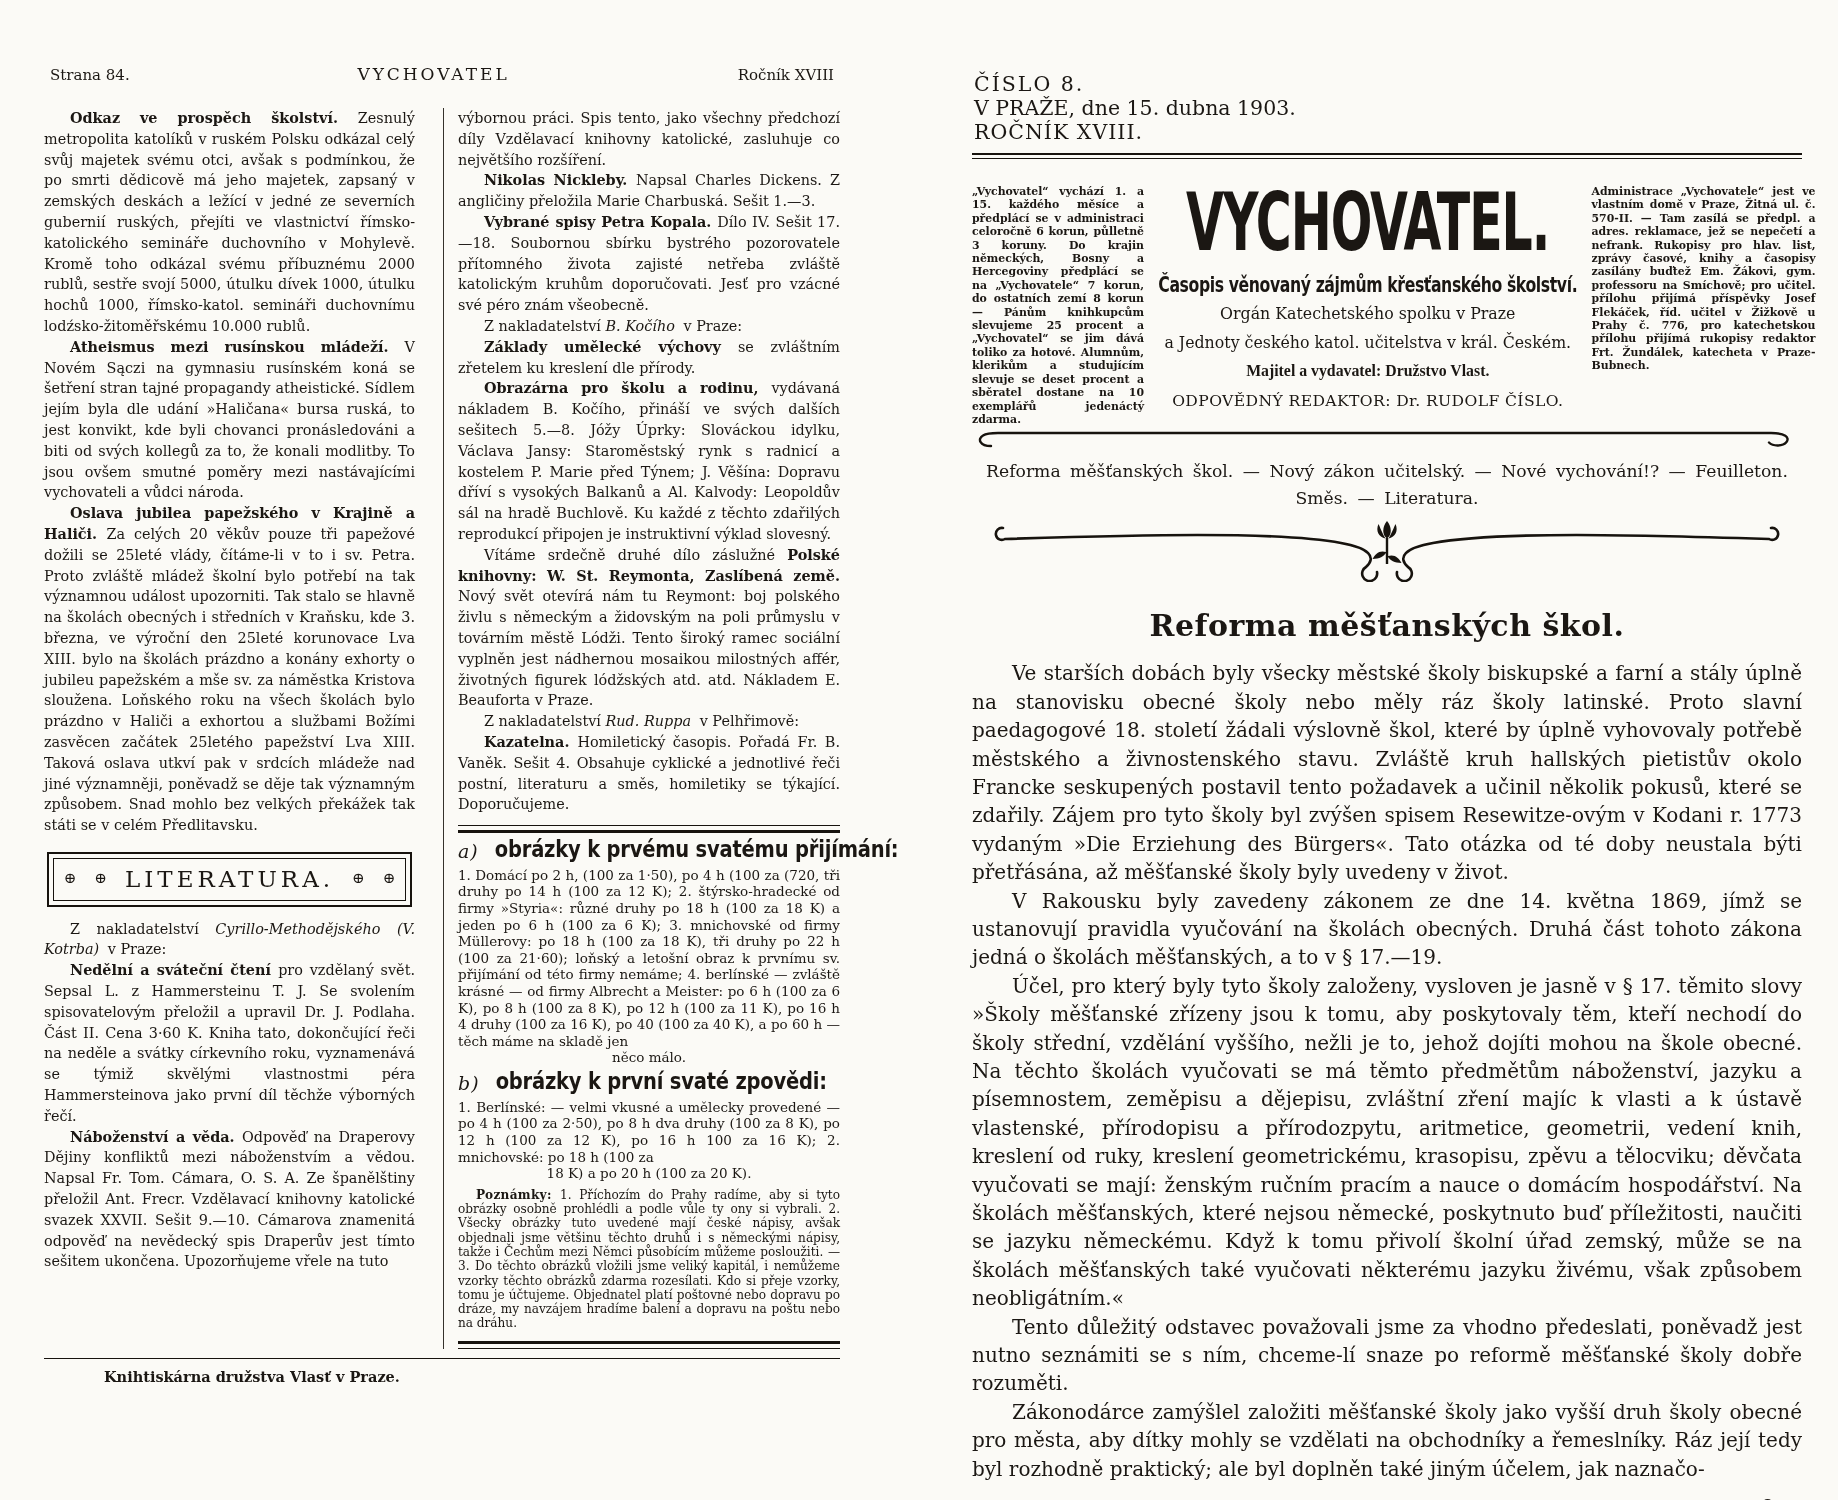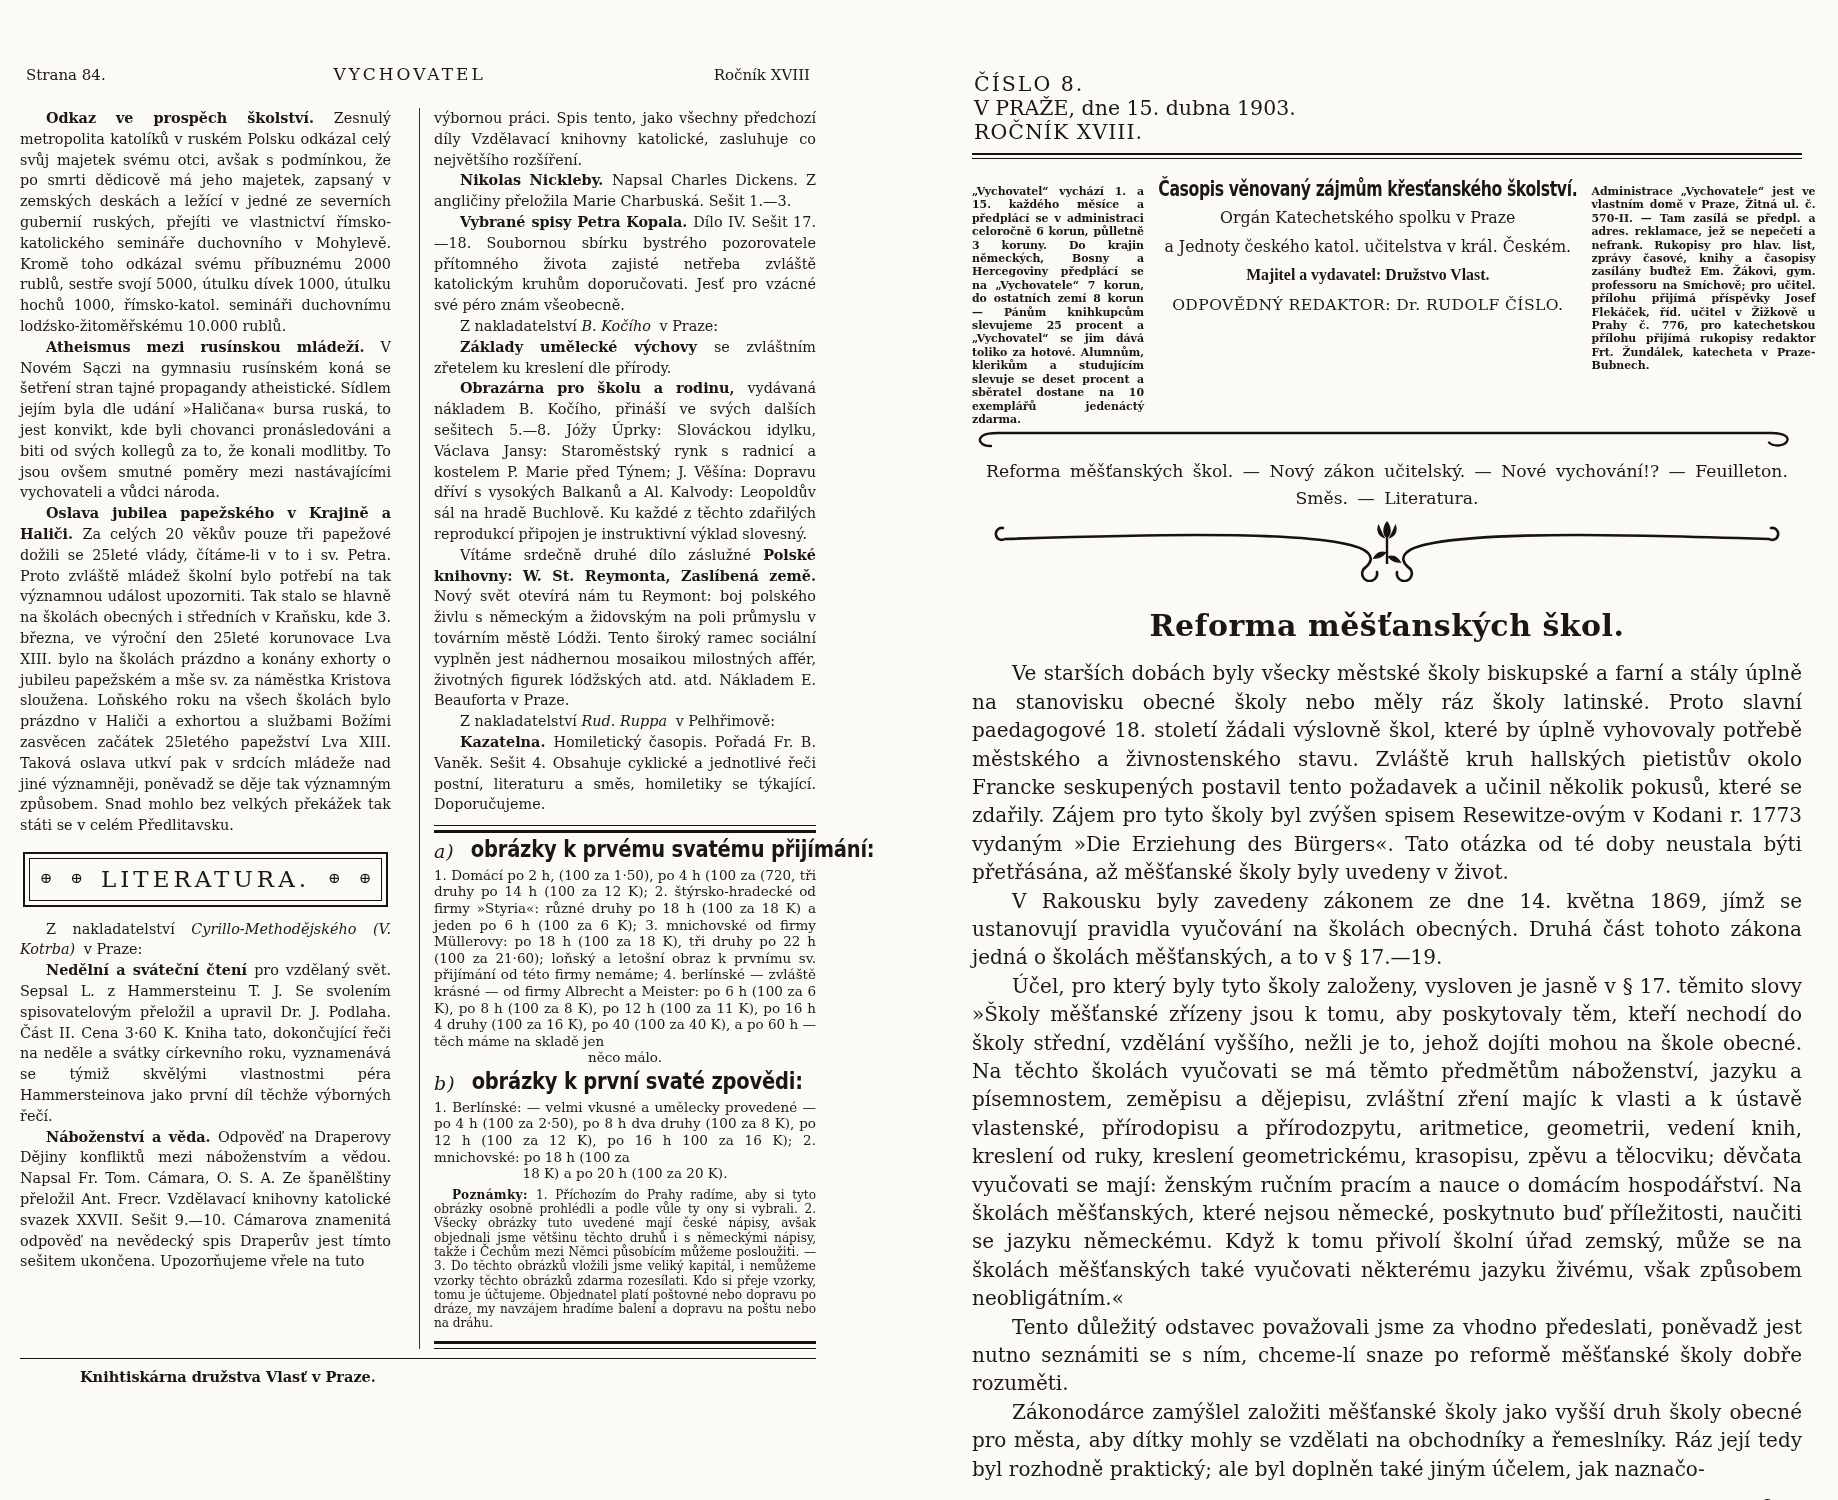--- a/index.html
+++ b/index.html
@@ -5,21 +5,21 @@
   html,body{margin:0;padding:0;}
   body{
     width:1838px;height:1500px;
     background:#f3f2ee;
     font-family:"DejaVu Serif","Liberation Serif",serif;
     color:#1b1713;
   }
   .spread{position:relative;width:1838px;height:1500px;background:#fbfaf6;overflow:hidden;}
 
   
-  .page-left{position:absolute;left:20px;top:64px;width:796px;}
+  .page-left{position:absolute;left:44px;top:64px;width:796px;}
   .lp-header{display:flex;justify-content:space-between;align-items:baseline;font-size:15px;padding:0 6px;}
   .lp-journal{font-size:17px;letter-spacing:3px;}
   .cols{display:flex;margin-top:24px;}
   .col{width:382px;font-size:14.4px;line-height:20.8px;text-align:justify;}
   .col1{padding-right:28px;border-right:1px solid #35312b;}
   .col2{padding-left:14px;}
   .para{margin:0;text-indent:26px;}
   .para i{margin-right:4px;}
   .noindent{text-indent:0;}
   .center{text-align:center;text-indent:0;}
@@ -143,20 +143,23 @@
     <div class="rp-header">
       <span class="rp-issue">ČÍSLO 8.</span>
       <span class="rp-date">V PRAŽE, dne 15. dubna 1903.</span>
       <span class="rp-volume">ROČNÍK XVIII.</span>
     </div>
     <div class="rp-rule"></div>
 
     <div class="masthead">
       <div class="mast-side">„Vychovatel“ vychází 1. a 15. každého měsíce a předplácí se v administraci celoročně 6 korun, půlletně 3 koruny. Do krajin německých, Bosny a Hercegoviny předplácí se na „Vychovatele“ 7 korun, do ostatních zemí 8 korun — Pánům knihkupcům slevujeme 25 procent a „Vychovatel“ se jim dává toliko za hotové. Alumnům, klerikům a studujícím slevuje se deset procent a sběratel dostane na 10 exemplářů jedenáctý zdarma.</div>
       <div class="mast-center">
+        <div class="mast-title-wrap">
+          <span class="mast-title">VYCHOVATEL.</span>
+        </div>
         <div>
           <span class="mast-subtitle">Časopis věnovaný zájmům křesťanského školství.</span>
         </div>
         <div class="mast-line">Orgán Katechetského spolku v Praze</div>
         <div class="mast-line">a Jednoty českého katol. učitelstva v král. Českém.</div>
         <div class="mast-line bold">Majitel a vydavatel: Družstvo Vlast.</div>
         <div class="mast-editor">ODPOVĚDNÝ REDAKTOR: Dr. RUDOLF ČÍSLO.</div>
       </div>
       <div class="mast-side">Administrace „Vychovatele“ jest ve vlastním domě v Praze, Žitná ul. č. 570-II. — Tam zasílá se předpl. a adres. reklamace, jež se nepečetí a nefrank. Rukopisy pro hlav. list, zprávy časové, knihy a časopisy zasílány buďtež Em. Žákovi, gym. professoru na Smíchově; pro učitel. přílohu přijímá příspěvky Josef Flekáček, říd. učitel v Žižkově u Prahy č. 776, pro katechetskou přílohu přijímá rukopisy redaktor Frt. Žundálek, katecheta v Praze-Bubnech.</div>
     </div>

